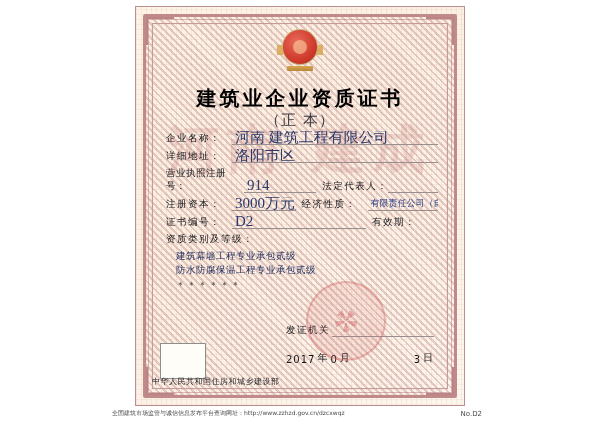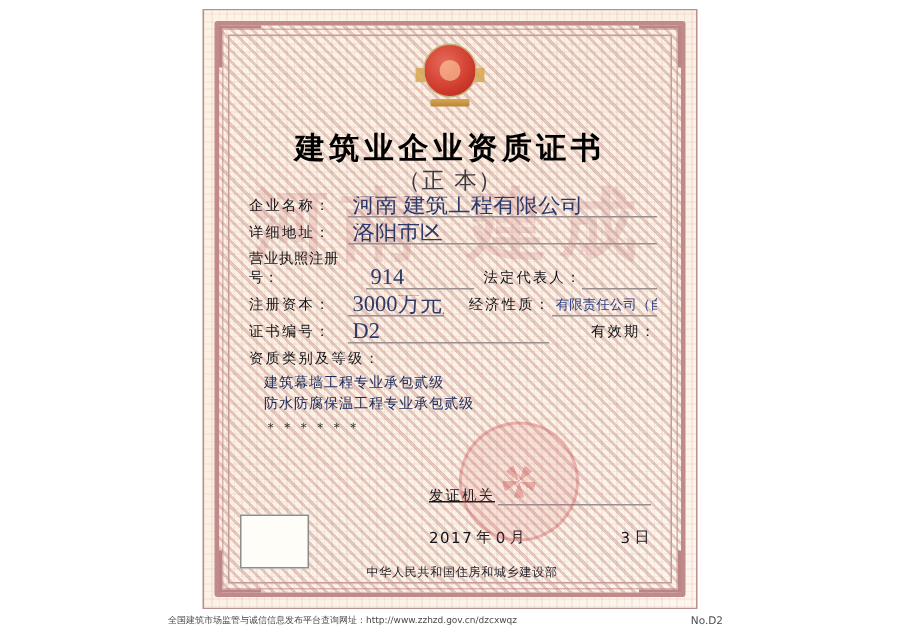--- a/index.html
+++ b/index.html
@@ -186,21 +186,21 @@
     padding-left: 3px;
     color: #2c3a6b;
     font-size: 15px;
     white-space: nowrap;
     overflow: hidden;
   }
   .row.split .label2 {
     width: 66px;
     flex: 0 0 66px;
     letter-spacing: 1.5px;
-    text-align: right;
+    text-align: left;
     padding-left: 6px;
     color: #141419;
   }
   .row.split .value2 {
     flex: 1 1 auto;
     border-bottom: 1px solid #9a8f8f;
     padding-left: 3px;
     color: #2b3f86;
     font-size: 9px;
     white-space: nowrap;
@@ -237,21 +237,20 @@
     position: absolute;
     left: 150px;
     right: 30px;
     bottom: 68px;
     font-family: "DejaVu Sans", "Liberation Sans", sans-serif;
     font-size: 9.5px;
     letter-spacing: 1.5px;
     color: #141419;
     display: flex;
     align-items: flex-start;
-    text-decoration: underline;
   }
   .issuer-line .ilabel { flex: 0 0 auto; }
   .issuer-line .iline {
     flex: 1 1 auto;
     border-bottom: 1px solid #9a8f8f;
     height: 12px;
     margin-left: 2px;
   }
   .date-line {
     position: absolute;
@@ -301,21 +300,20 @@
     width: 44px;
     height: 34px;
     border: 1px solid #8e8e8e;
     background: #fffdf7;
   }
 
   .authority {
     position: absolute;
     left: 0; right: 0;
     bottom: 18px;
-    text-align: center;
     font-family: Liberation Mono, monospace;
     font-size: 8px;
     letter-spacing: 0.5px;
     color: #26262c;
     margin-left: 16px;
   }
 
   
   .page-footer {
     position: absolute;

